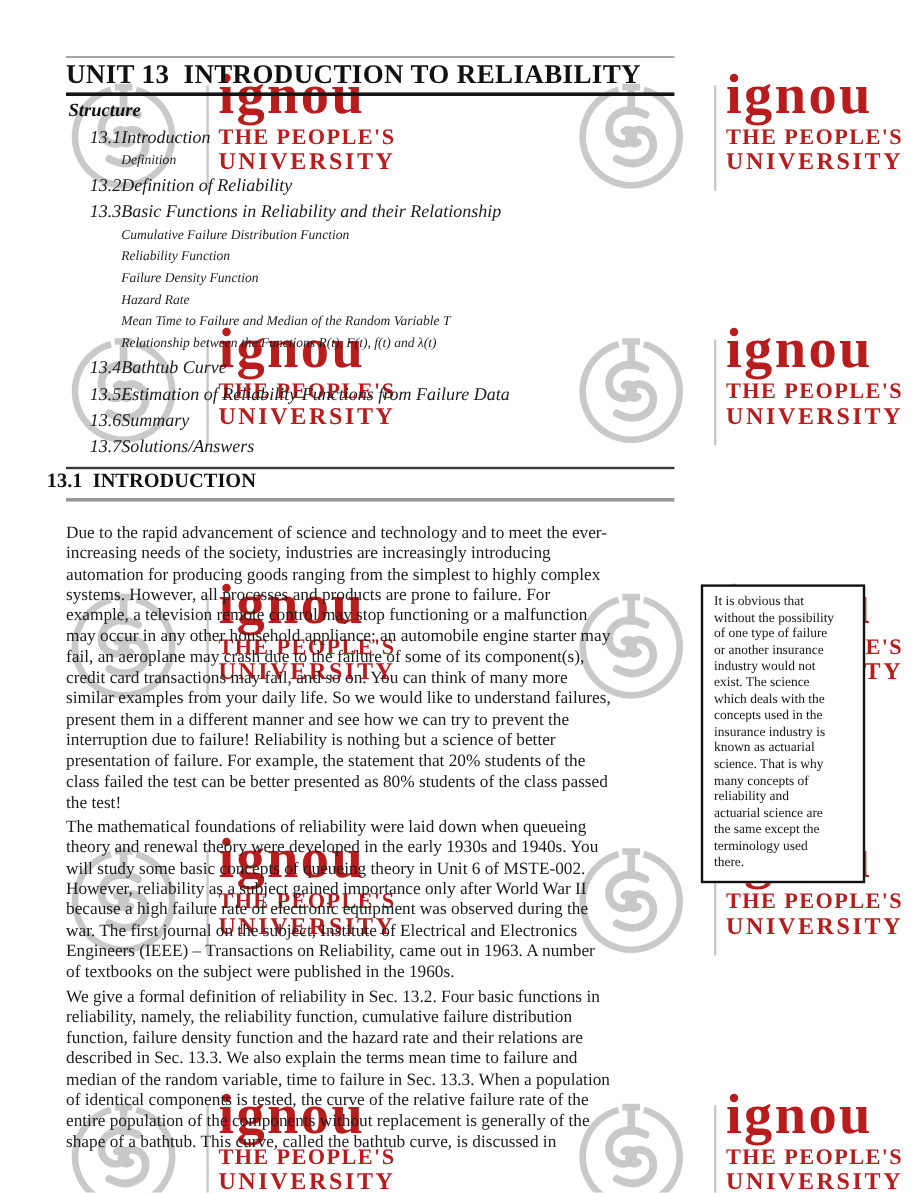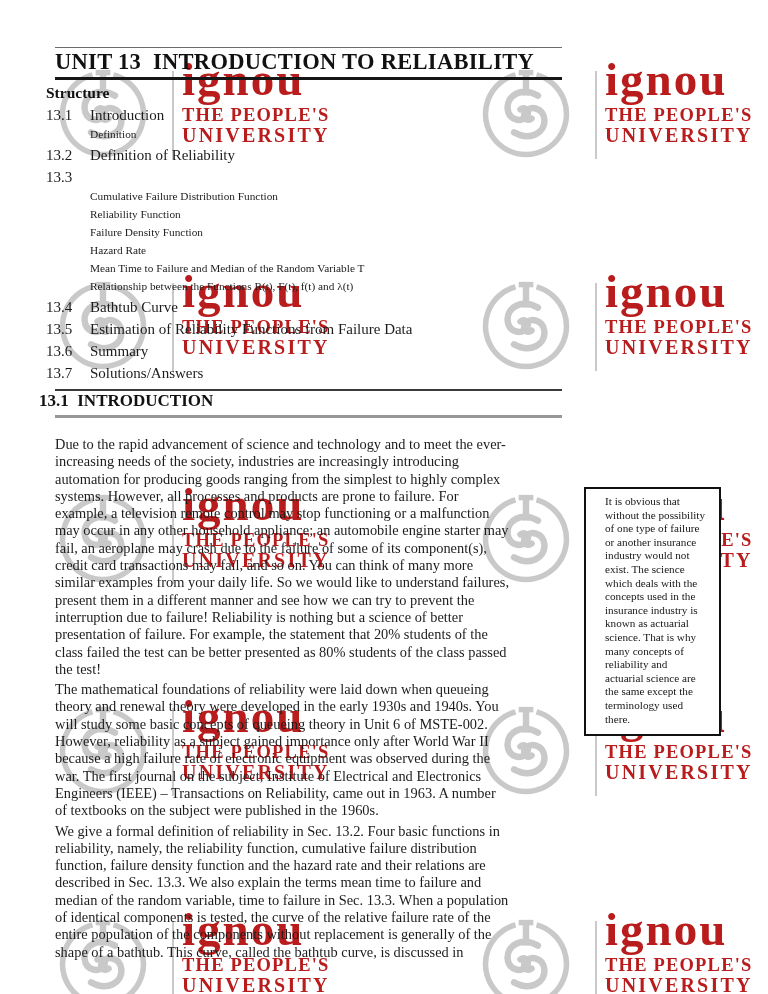--- a/index.html
+++ b/index.html
@@ -25,44 +25,44 @@
   
   .fg{position:relative;z-index:1;}
   .rule{position:absolute;left:55px;width:507px;}
   .title-rule-top{top:47px;height:1px;background:#6b6b6b;}
   .unit-title{
     position:absolute;left:55px;top:49px;margin:0;
     font-size:22.5px;font-weight:bold;letter-spacing:.3px;white-space:pre;color:#111;
   }
   .title-rule-bottom{top:77px;height:2.5px;background:#161616;}
 
-  .toc{position:absolute;left:46px;top:84px;width:512px;}
+  .toc{position:absolute;left:57px;top:84px;width:512px;font-style:italic;}
   .structure-heading{font-size:15.5px;font-weight:bold;line-height:17px;color:#111;}
   .toc-main{margin-top:6px;font-size:15px;line-height:16px;display:flex;}
-  .toc-num{flex:0 0 44px;}
+  .toc-num{flex:0 0 44px;text-align:right;}
   .toc-sub{margin-top:5px;font-size:11.3px;line-height:13px;padding-left:44px;}
 
   .sec-rule-top{top:389px;height:1.5px;background:#3a3a3a;}
   .sec-heading{
     position:absolute;left:39px;top:391px;margin:0;
     font-size:17px;font-weight:bold;white-space:pre;color:#111;
   }
   .sec-rule-bottom{top:415px;height:3px;background:#979797;}
 
   .body-text{position:absolute;left:55px;top:436px;width:525px;}
   .body-text p{
     margin:0 0 3px 0;
     font-size:14.4px;line-height:17.3px;
     white-space:pre-line;
   }
 
   .margin-note{
     position:absolute;left:584px;top:487px;width:137px;height:249px;
     box-sizing:border-box;border:2px solid #111;background:#ffffff;
-    padding:6px 4px 6px 19px;
+    padding:6px 4px 6px 9px;
   }
   .margin-note-text{font-size:11.2px;line-height:13.6px;white-space:pre-line;color:#161616;}
 </style>
 </head>
 <body>
 
 <div class="page">
 
   <div id="watermarks">
       <div class="wm" style="left: 57px; top: 55px;">
@@ -249,20 +249,21 @@
             <span class="toc-num">13.1</span>
             <span class="toc-label">Introduction</span>
           </div>
           <div class="toc-sub">Definition</div>
           <div class="toc-main">
             <span class="toc-num">13.2</span>
             <span class="toc-label">Definition of Reliability</span>
           </div>
           <div class="toc-main">
             <span class="toc-num">13.3</span>
+            <span class="toc-label">Basic Functions in Reliability and their Relationship</span>
           </div>
           <div class="toc-sub">Cumulative Failure Distribution Function</div>
           <div class="toc-sub">Reliability Function</div>
           <div class="toc-sub">Failure Density Function</div>
           <div class="toc-sub">Hazard Rate</div>
           <div class="toc-sub">Mean Time to Failure and Median of the Random Variable T</div>
           <div class="toc-sub">Relationship between the Functions R(t), F(t), f(t) and λ(t)</div>
           <div class="toc-main">
             <span class="toc-num">13.4</span>
             <span class="toc-label">Bathtub Curve</span>

